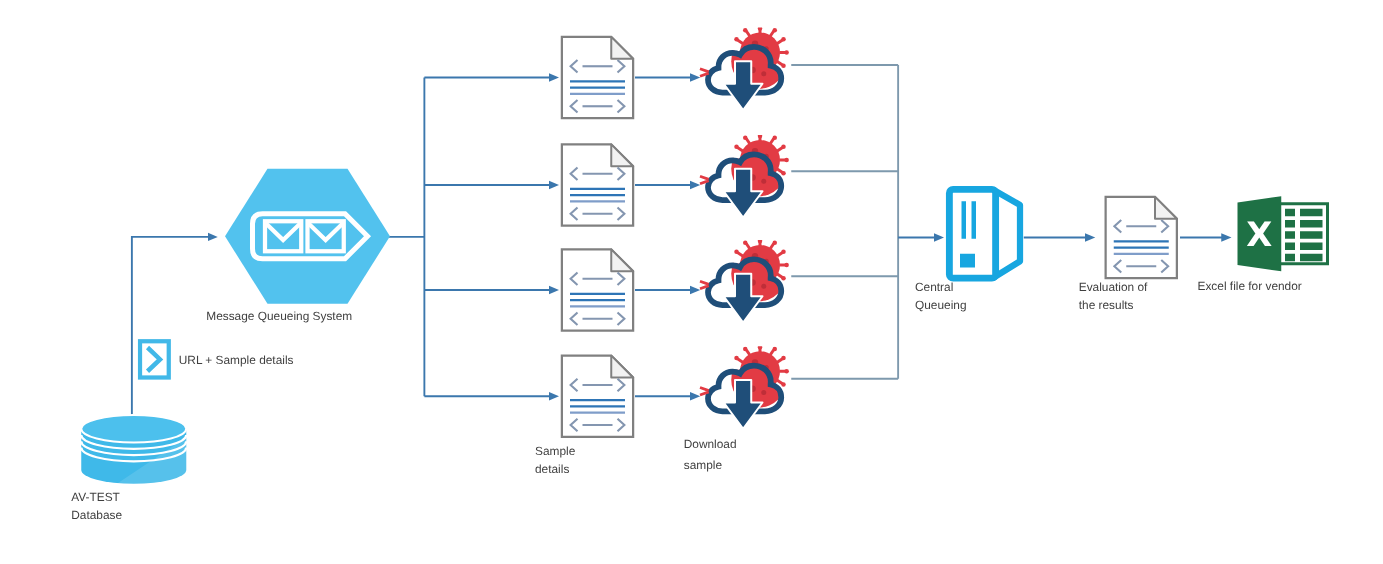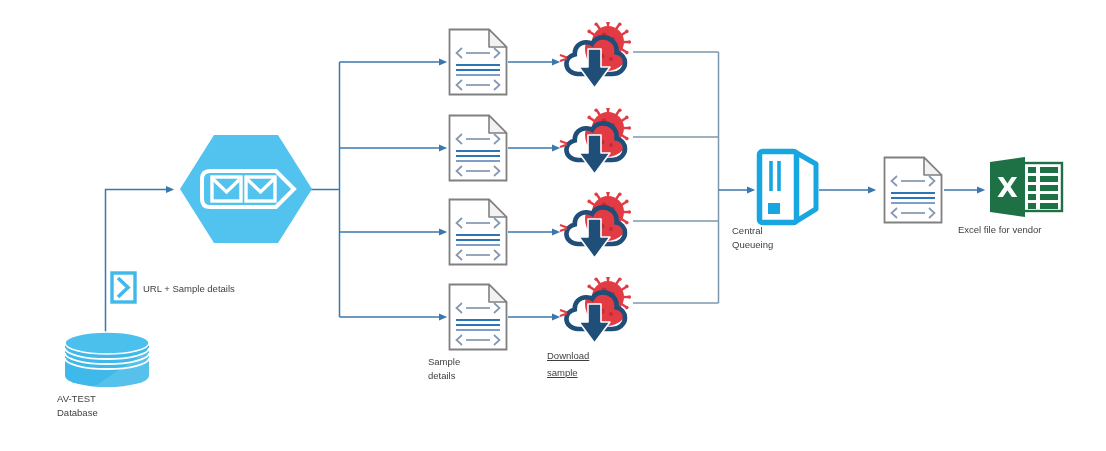--- a/index.html
+++ b/index.html
@@ -8,21 +8,21 @@
   #canvas {
     position:relative; width:1106px; height:451px; background:#ffffff;
     overflow:hidden;
   }
   .abs { position:absolute; }
   .node-label {
     position:absolute; font-size:9.5px; line-height:13.5px; color:#3f3f3f;
     text-align:left; white-space:nowrap;
   }
   .node-label.left { text-align:center; }
-  .node-label.wide-lines { line-height:17px;text-decoration:underline; }
+  .node-label.wide-lines { line-height:17px; }
   svg { display:block; }
 </style>
 </head>
 <body>
 
 <div id="canvas">
 
   <svg class="abs" style="left:0;top:0" width="1106" height="451">
     <defs>
       <marker id="arrB" markerWidth="10" markerHeight="10" refX="1" refY="4" orient="auto" markerUnits="userSpaceOnUse">
@@ -77,20 +77,21 @@
     <path d="M31 42 H97 L115 60 L97 78 H31 Q23 78 23 70 V50 Q23 42 31 42 Z" fill="none" stroke="#fff" stroke-width="4"></path>
     <g>
       <rect x="33" y="48" width="29" height="24" fill="none" stroke="#fff" stroke-width="3.4"></rect>
       <path d="M33 49 L47.5 63 L62 49" fill="none" stroke="#fff" stroke-width="3.4"></path>
     </g>
     <g>
       <rect x="67" y="48" width="29" height="24" fill="none" stroke="#fff" stroke-width="3.4"></rect>
       <path d="M67 49 L81.5 63 L96 49" fill="none" stroke="#fff" stroke-width="3.4"></path>
     </g>
   </svg>
+  <div class="node-label" style="left:165px;top:247px;width:162px">Message Queueing System</div>
 
   <svg class="abs code-doc" style="left:448px;top:28px" width="60" height="68" viewBox="0 0 60 68">
       <use href="#docTpl"></use>
     </svg>
   <svg class="abs code-doc" style="left:448px;top:114px" width="60" height="68" viewBox="0 0 60 68">
       <use href="#docTpl"></use>
     </svg>
   <svg class="abs code-doc" style="left:448px;top:198px" width="60" height="68" viewBox="0 0 60 68">
       <use href="#docTpl"></use>
     </svg>
@@ -128,20 +129,24 @@
     <rect x="12" y="55" width="12" height="11" fill="#17A6E0"></rect>
   </svg>
   <div class="node-label" style="left:732px;top:224px;width:100px">
     <div>Central</div>
     <div>Queueing</div>
   </div>
 
   <svg class="abs" style="left:883px;top:156px" width="60" height="68" viewBox="0 0 60 68">
       <use href="#docTpl"></use>
     </svg>
+  <div class="node-label" style="left:863px;top:224px;width:100px">
+    <div>Evaluation of</div>
+    <div>the results</div>
+  </div>
 
   <svg class="abs" style="left:988px;top:156px" width="78" height="62" viewBox="0 0 78 62">
     <rect x="35" y="7" width="39" height="48" fill="#fff" stroke="#1E7145" stroke-width="2.4"></rect>
     <g fill="#1E7145">
       <rect x="40" y="11" width="8" height="6"></rect>
         <rect x="52" y="11" width="18" height="6"></rect>
       <rect x="40" y="20" width="8" height="6"></rect>
         <rect x="52" y="20" width="18" height="6"></rect>
       <rect x="40" y="29" width="8" height="6"></rect>
         <rect x="52" y="29" width="18" height="6"></rect>

